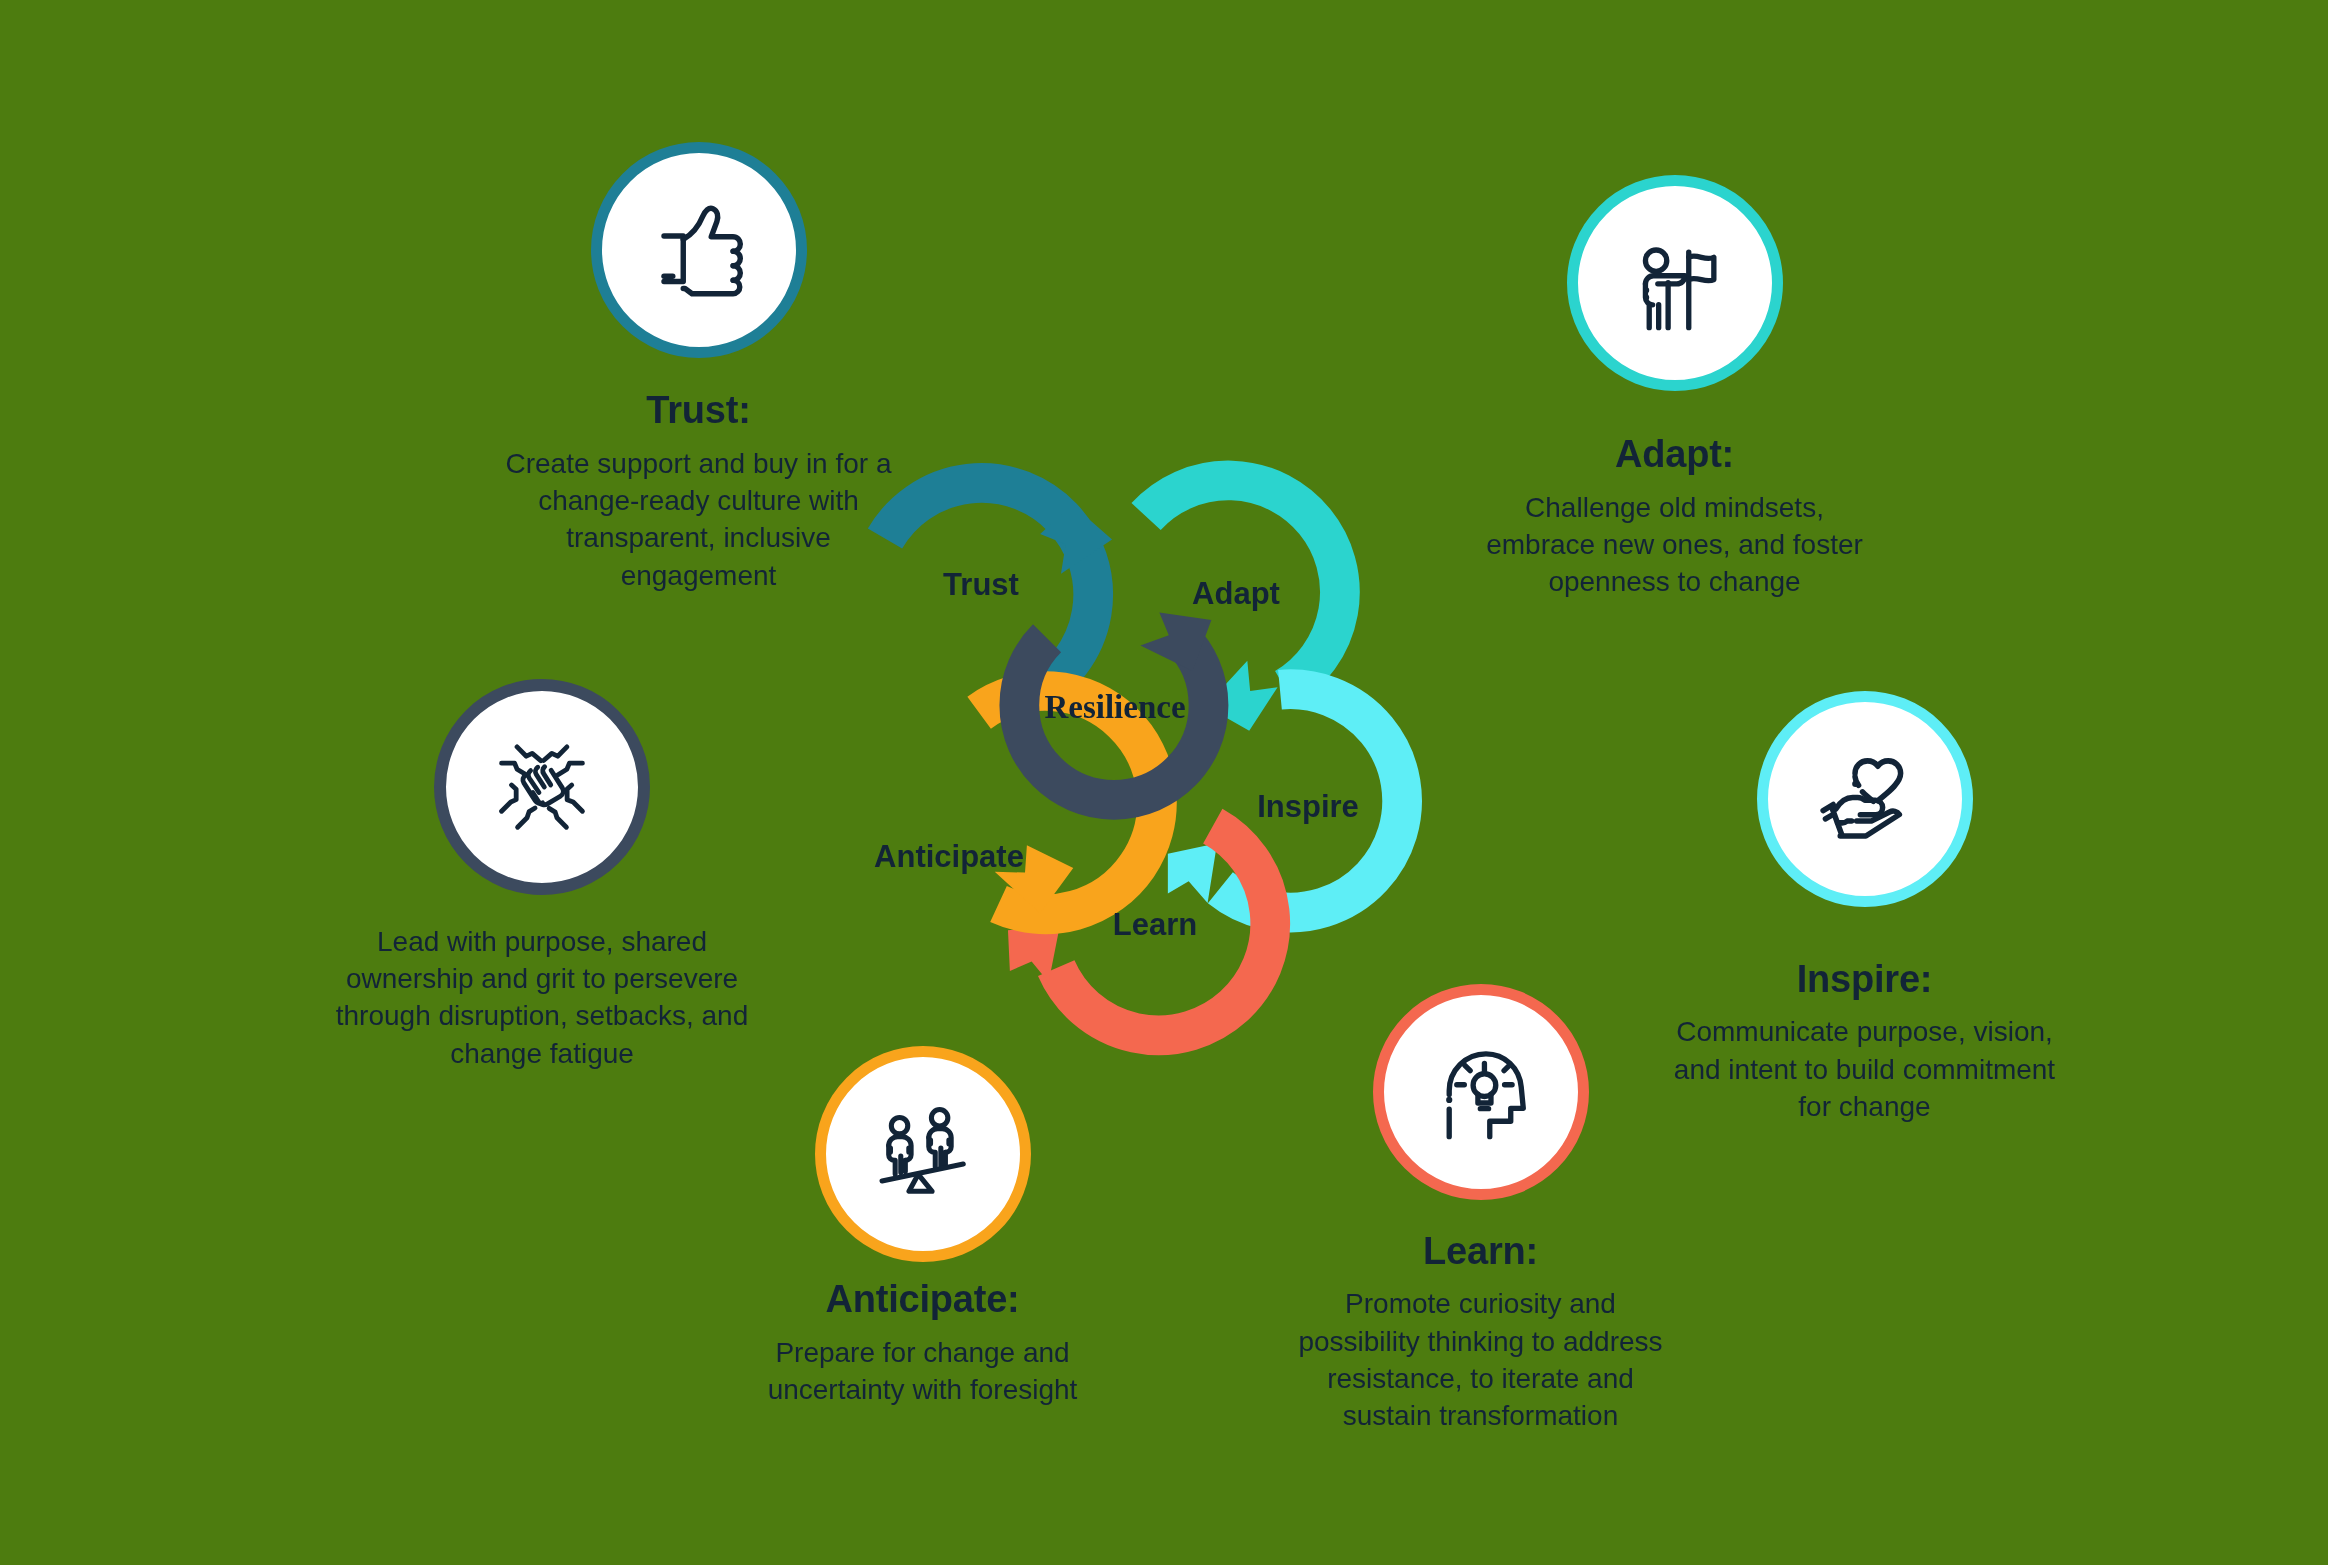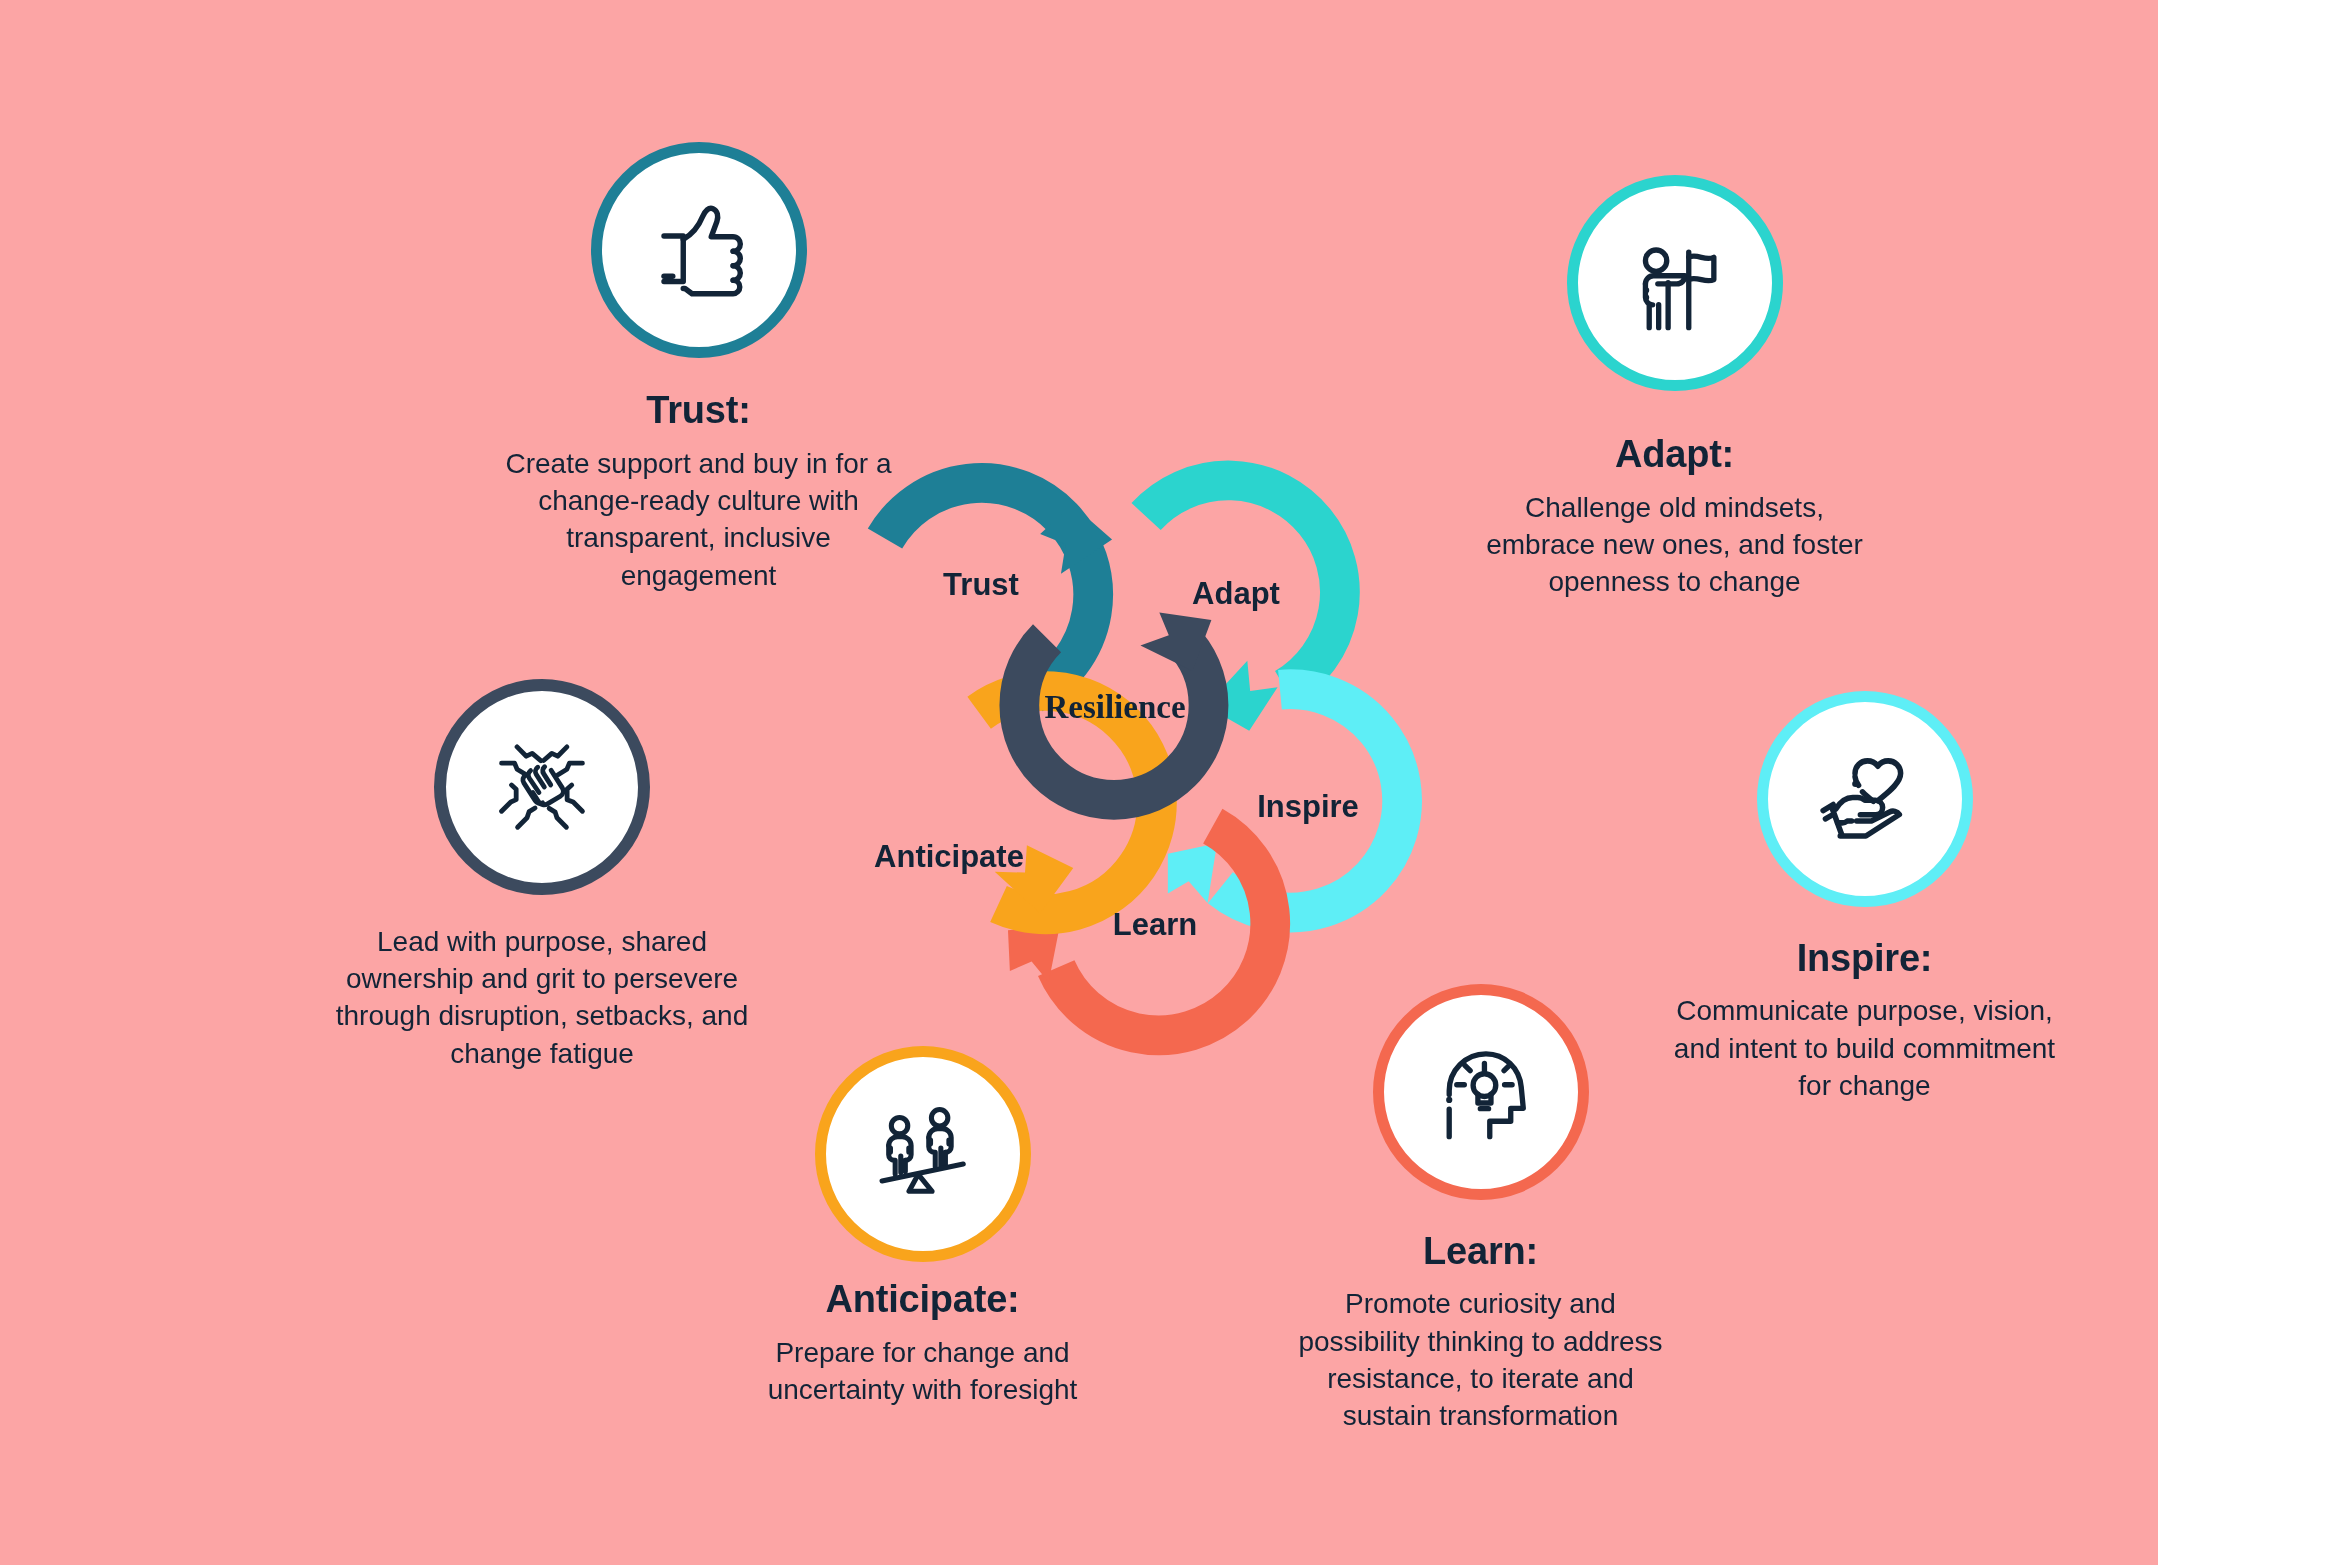--- a/index.html
+++ b/index.html
@@ -7,23 +7,23 @@
     margin: 0;
     padding: 0;
     background: #ffffff;
   }
   body {
     font-family: "Liberation Sans", sans-serif;
     color: #122437;
   }
   #canvas {
     position: relative;
-    width: 2158px;
+    width: 2328px;
     height: 1565px;
-    background: #fca5a5;
+    background: #4d7c0f;
     overflow: hidden;
   }
 
   
   .node {
     position: absolute;
     display: flex;
     flex-direction: column;
     align-items: center;
   }
@@ -114,21 +114,21 @@
           <path d="M40 17c5-2.4 9.8 2.6 14.6 0v13c-4.8 2.6-9.6-2.4-14.6 0"></path>
         </svg>
       </span>
     </div>
     <div class="caption" style="margin-top:39px;">
       <span class="title">Adapt:</span>
       <span class="desc">Challenge old mindsets, embrace new ones, and foster openness to change</span>
     </div>
   </div>
 
-  <div class="node" style="left:1666px; top:691px; width:397px;">
+  <div class="node" style="left:1666px; top:691px; width:397px;gap:21px;">
     <div class="icon-ring" style="width:216px; height:216px; border:11.4px solid #5EEEF6;">
       <span>
         <svg width="114" height="114" viewBox="0 0 64 64" fill="none" stroke="#122437" stroke-width="3.1" stroke-linecap="round" stroke-linejoin="round">
           <path d="M26.4 17.6c0-3.9 3.1-7 7-7 2.4 0 4.5 1.2 5.8 3 1.3-1.8 3.4-3 5.8-3 3.9 0 7 3.1 7 7 0 6.2-9.4 12.4-12.8 15.4"></path>
           <path d="M26.4 19.5c.1 1.7.9 3.3 2 4.8"></path>
           <path d="M26.6 23.5v0" stroke-width="3.6"></path>
           <path d="M30.6 28c1.9 2 4.3 3.9 6.1 5.3"></path>
           <path d="M8.5 38.5l5.6-3.4"></path>
           <path d="M9.8 43.2l3.4-2"></path>
           <path d="M13.4 36.8L19 52.2"></path>

